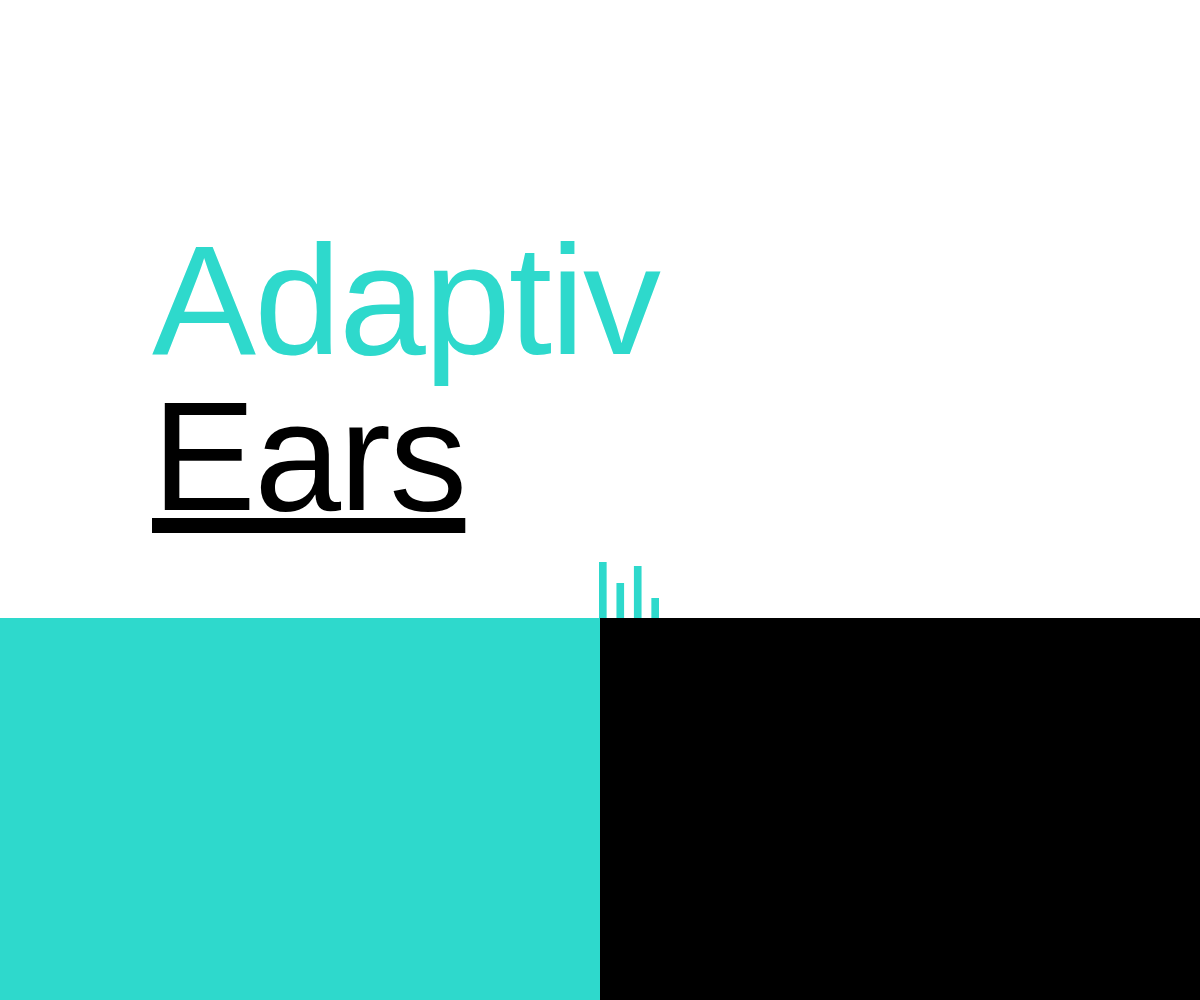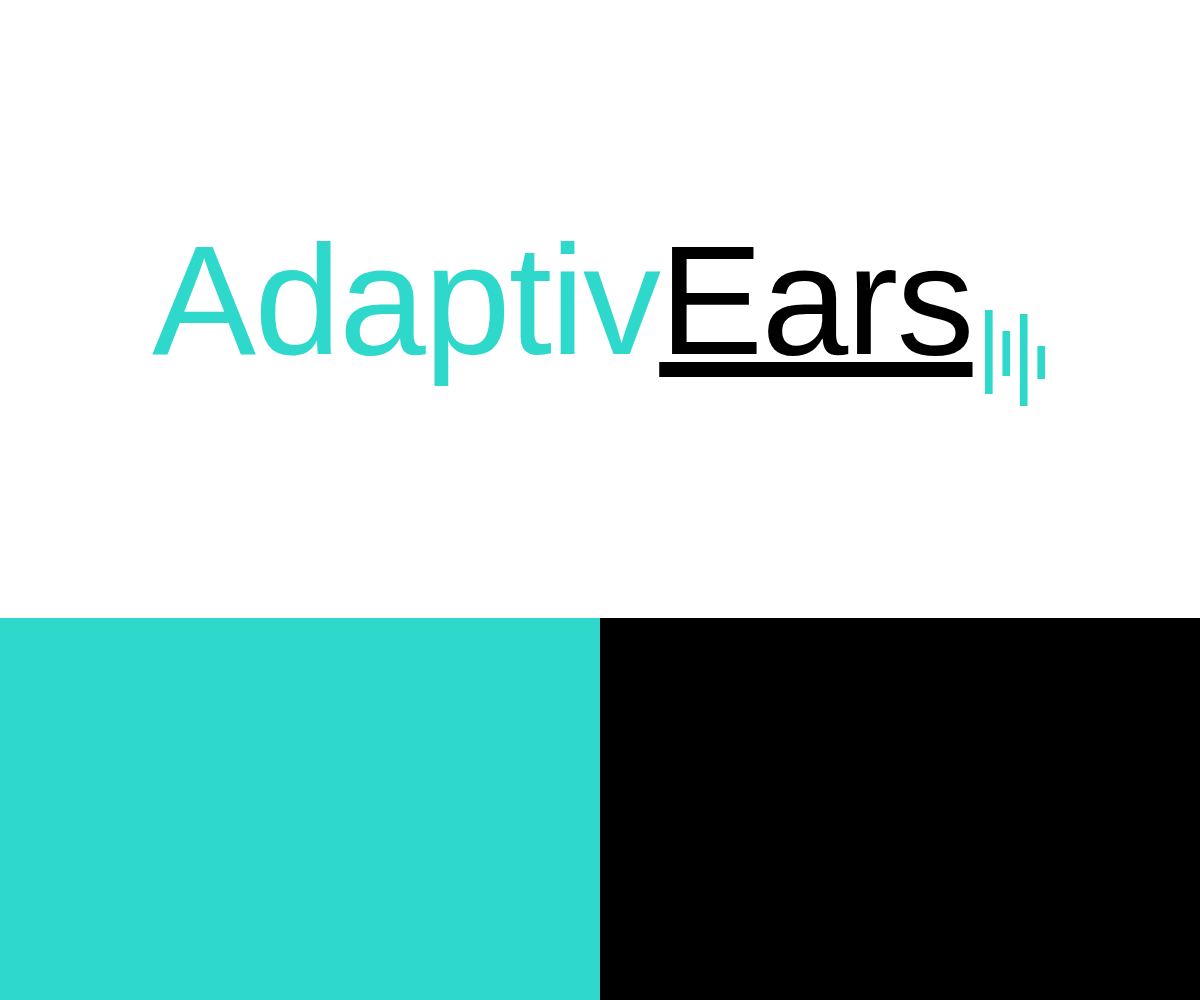--- a/index.html
+++ b/index.html
@@ -47,20 +47,21 @@
     height: 382px;
     background: #000000;
   }
 
   
   .lockup {
     position: absolute;
     display: flex;
     align-items: baseline;
     white-space: nowrap;
+    flex-direction: column;
   }
 
   .wordmark {
     font-family: "Liberation Sans", sans-serif;
     letter-spacing: -0.012em;
     line-height: 1;
   }
   .word-light {
     font-weight: 300;
   }

